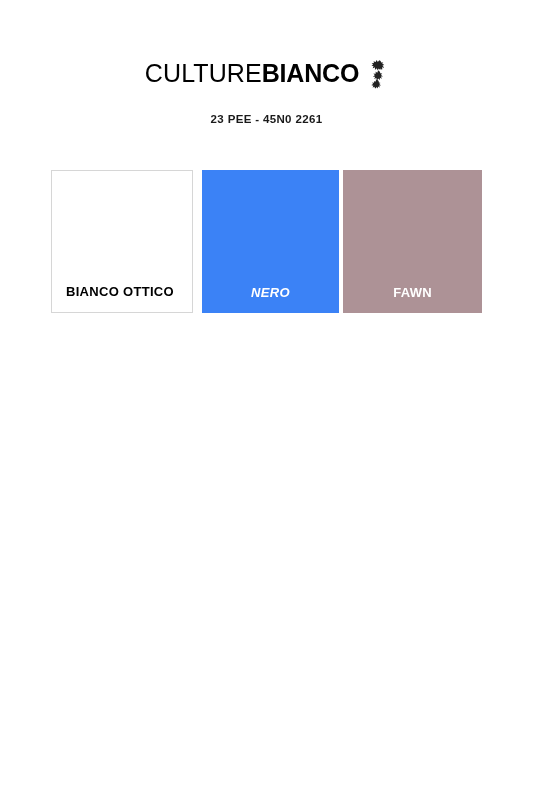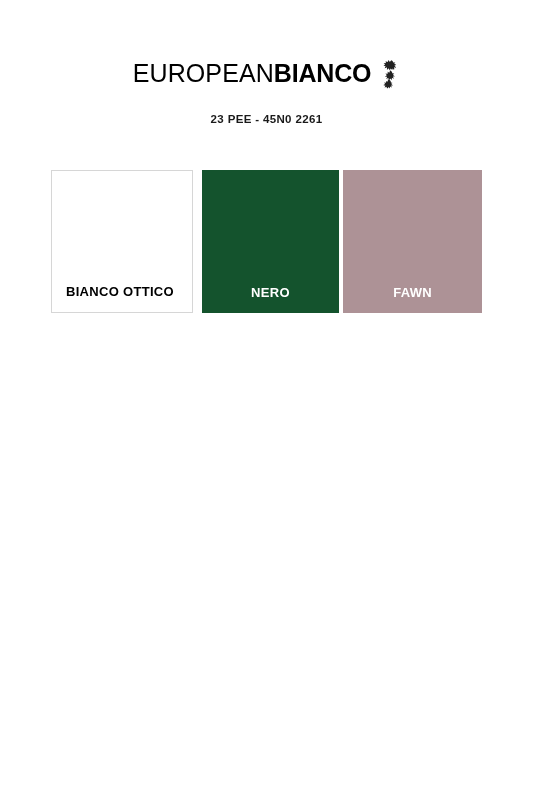--- a/index.html
+++ b/index.html
@@ -127,21 +127,21 @@
   }
 </style>
 </head>
 <body>
 
 <div class="page">
 
   <div class="brand-block">
 
     <div class="brand-lockup">
-      <div class="wordmark"><span class="word-light">EUROPEAN</span><span class="word-bold">BIANCO</span></div>
+      <div class="wordmark"><span class="word-light">CULTURE</span><span class="word-bold">BIANCO</span></div>
 
       <span class="crest-icon">
         <svg viewBox="0 0 22 30" width="22" height="30" aria-hidden="true">
           <g fill="#222222">
             <path d="M13.6 1.2c0.9 0.5 1.5 1.4 1.7 2.4 0.7-0.3 1.4-0.2 2 0.2-0.5 0.3-0.9 0.7-1.1 1.2 0.8 0.1 1.5 0.5 2 1.1-0.7 0-1.3 0.2-1.8 0.6 0.9 0.6 1.5 1.5 1.7 2.5-0.6-0.5-1.3-0.8-2.1-0.9 0.4 0.9 0.4 1.9 0 2.8-0.3-0.7-0.8-1.3-1.4-1.7l-0.4 1.5-1.5-1.3c-0.2 0.7-0.6 1.3-1.2 1.7-0.1-0.8-0.4-1.5-0.9-2.1-0.4 0.7-1 1.2-1.7 1.5 0.2-0.8 0.2-1.6-0.1-2.4-0.6 0.6-1.4 0.9-2.2 1 0.5-0.7 0.8-1.5 0.9-2.3-0.7 0.2-1.4 0.1-2-0.2 0.7-0.3 1.3-0.8 1.6-1.5-0.6-0.2-1.1-0.6-1.4-1.1 0.8 0.1 1.6-0.1 2.3-0.5-0.3-0.6-0.4-1.2-0.2-1.8 0.5 0.6 1.1 1 1.9 1.2 0.1-0.8 0.5-1.5 1.1-2 0.1 0.8 0.5 1.5 1.1 2 0.3-0.8 0.9-1.4 1.7-1.9z"></path>
             <path d="M10.4 11.3c1.1-0.2 2.2 0.1 3 0.9 0.6 0.6 0.9 1.4 0.9 2.2 0.7-0.2 1.4 0 2 0.4-0.6 0.2-1.1 0.6-1.4 1.2 0.9 0.3 1.6 0.9 2 1.8-0.7-0.3-1.4-0.4-2.1-0.2 0.6 0.7 0.9 1.6 0.8 2.5-0.4-0.6-1-1.1-1.7-1.4 0.2 0.9 0 1.8-0.5 2.5-0.2-0.7-0.5-1.3-1-1.8-0.3 0.8-0.9 1.5-1.6 1.9 0-0.8-0.2-1.5-0.6-2.2-0.6 0.5-1.3 0.8-2.1 0.8 0.5-0.6 0.9-1.3 1-2.1-0.8 0.1-1.5-0.1-2.2-0.5 0.8-0.2 1.5-0.7 1.9-1.4-0.6-0.3-1.1-0.8-1.3-1.4 0.8 0.2 1.6 0.2 2.3-0.1-0.2-0.6-0.2-1.2 0-1.8 0.4 0.5 0.9 0.9 1.5 1.1 0.2-0.9 0.6-1.7 1.1-2.4z"></path>
             <path d="M9.3 20.7c0.9-0.3 1.9-0.1 2.6 0.5 0.7 0.6 1.1 1.5 1 2.4 0.6-0.1 1.2 0.1 1.7 0.5-0.6 0.1-1.1 0.4-1.4 0.9 0.8 0.3 1.4 0.9 1.7 1.7-0.6-0.3-1.3-0.4-1.9-0.2 0.5 0.6 0.7 1.4 0.6 2.2-0.4-0.6-0.9-1-1.6-1.2 0.1 0.7-0.1 1.4-0.5 2-0.2-0.6-0.5-1.1-1-1.5-0.3 0.7-0.8 1.3-1.5 1.6 0-0.7-0.2-1.3-0.6-1.9-0.5 0.5-1.2 0.7-1.9 0.7 0.5-0.5 0.8-1.2 0.9-1.9-0.7 0.1-1.4-0.1-2-0.5 0.8-0.1 1.4-0.6 1.8-1.2-0.5-0.3-0.9-0.7-1.1-1.2 0.7 0.2 1.4 0.1 2-0.1-0.1-0.5-0.1-1.1 0.1-1.6 0.3 0.4 0.7 0.7 1.2 0.9 0.2-0.8 0.5-1.5 0.9-2.1z"></path>
           </g>
         </svg>
       </span>
@@ -149,21 +149,21 @@
 
     <div class="subtitle">23 PEE - 45N0 2261</div>
   </div>
 
   <div class="swatch-row">
 
     <div class="swatch swatch-1 swatch-bordered" style="background-color: rgb(255, 255, 255); border: 1px solid rgb(214, 214, 214);">
       <span class="swatch-label label-left" style="color: rgb(0, 0, 0);">BIANCO OTTICO</span>
     </div>
 
-    <div class="swatch swatch-2" style="background-color: #14532d;">
+    <div class="swatch swatch-2" style="background-color: #3b82f6; font-style: italic;">
       <span class="swatch-label label-center" style="color: rgb(255, 255, 255);">NERO</span>
     </div>
 
     <div class="swatch swatch-3" style="background-color: rgb(173, 146, 150);">
       <span class="swatch-label label-center" style="color: rgb(255, 255, 255);">FAWN</span>
     </div>
 
   </div>
 
 </div>

